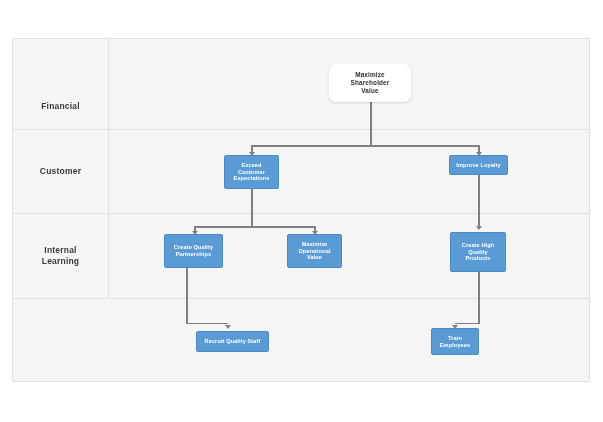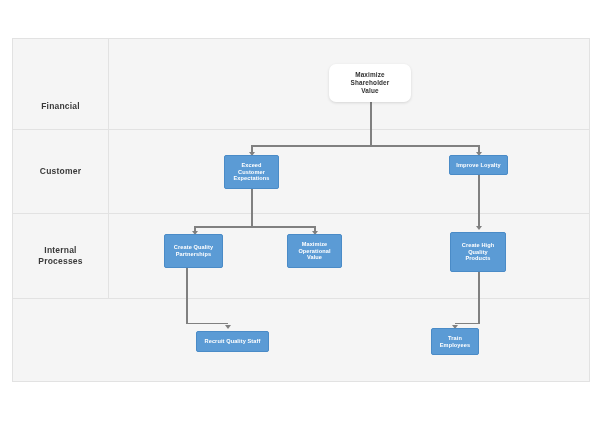--- a/index.html
+++ b/index.html
@@ -141,21 +141,21 @@
     <div class="row-band" style="top:91px; height:84px;">
       <div class="label-cell">
         <span style="white-space:pre-line;">Customer</span>
       </div>
       <div class="content-cell"></div>
     </div>
 
     <div class="row-band" style="top:175px; height:85px;">
       <div class="label-cell">
         <span style="white-space:pre-line;">Internal
-Processes</span>
+Learning</span>
       </div>
       <div class="content-cell"></div>
     </div>
 
     <div class="row-band last" style="top:260px; height:83px;">
       <div class="content-cell"></div>
     </div>
 
   </div>
 

